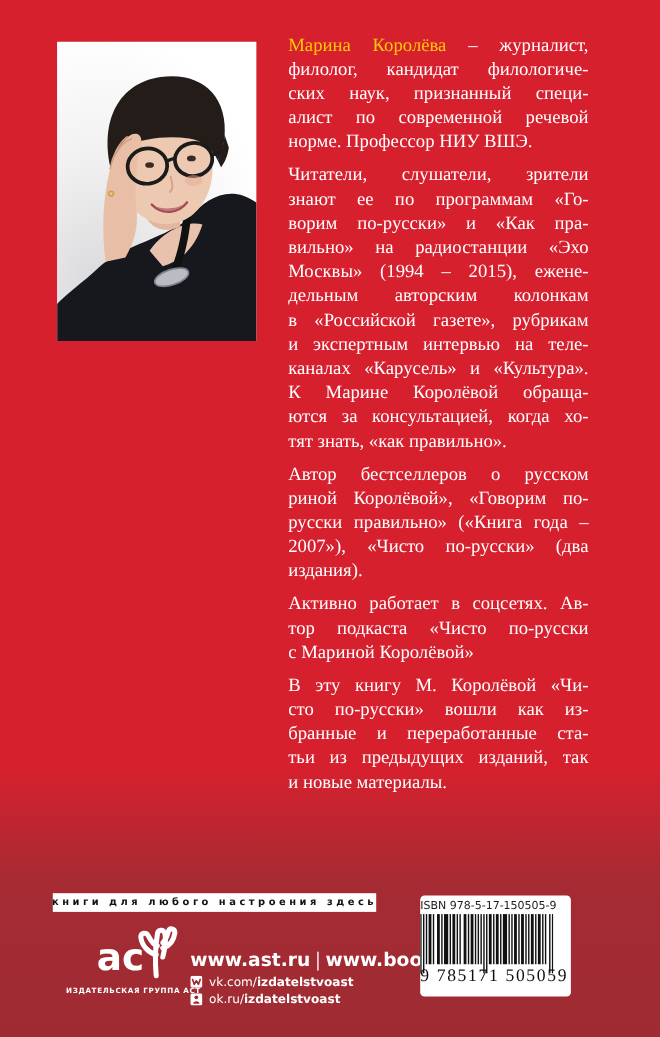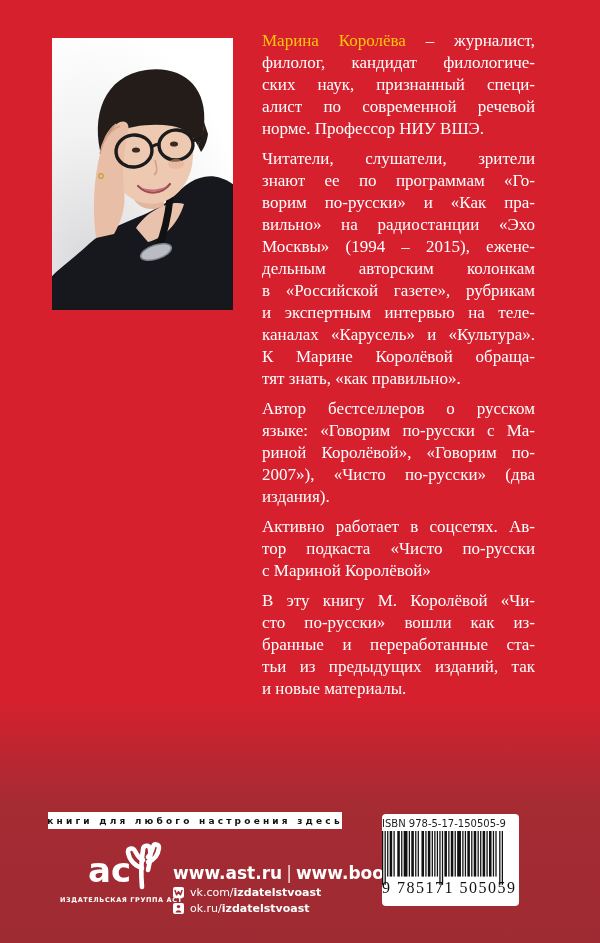--- a/index.html
+++ b/index.html
@@ -127,26 +127,27 @@
         <div class="bio-line">Читатели, слушатели, зрители</div>
         <div class="bio-line">знают ее по программам «Го-</div>
         <div class="bio-line">ворим по-русски» и «Как пра-</div>
         <div class="bio-line">вильно» на радиостанции «Эхо</div>
         <div class="bio-line">Москвы» (1994 – 2015), ежене-</div>
         <div class="bio-line">дельным авторским колонкам</div>
         <div class="bio-line">в «Российской газете», рубрикам</div>
         <div class="bio-line">и экспертным интервью на теле-</div>
         <div class="bio-line">каналах «Карусель» и «Культура».</div>
         <div class="bio-line">К Марине Королёвой обраща-</div>
+        <div class="bio-line">ются за консультацией, когда хо-</div>
         <div class="bio-line last">тят знать, «как правильно».</div>
       </div>
     <div class="para">
         <div class="bio-line">Автор бестселлеров о русском</div>
-        <div class="bio-line">языке: «Говорим по-русски с Ма-</div>
         <div class="bio-line">риной Королёвой», «Говорим по-</div>
+        <div class="bio-line">русски правильно» («Книга года –</div>
         <div class="bio-line">2007»), «Чисто по-русски» (два</div>
         <div class="bio-line last">издания).</div>
       </div>
     <div class="para">
         <div class="bio-line">Активно работает в соцсетях. Ав-</div>
         <div class="bio-line">тор подкаста «Чисто по-русски</div>
         <div class="bio-line last">с Мариной Королёвой»</div>
       </div>
     <div class="para">
         <div class="bio-line">В эту книгу М. Королёвой «Чи-</div>

